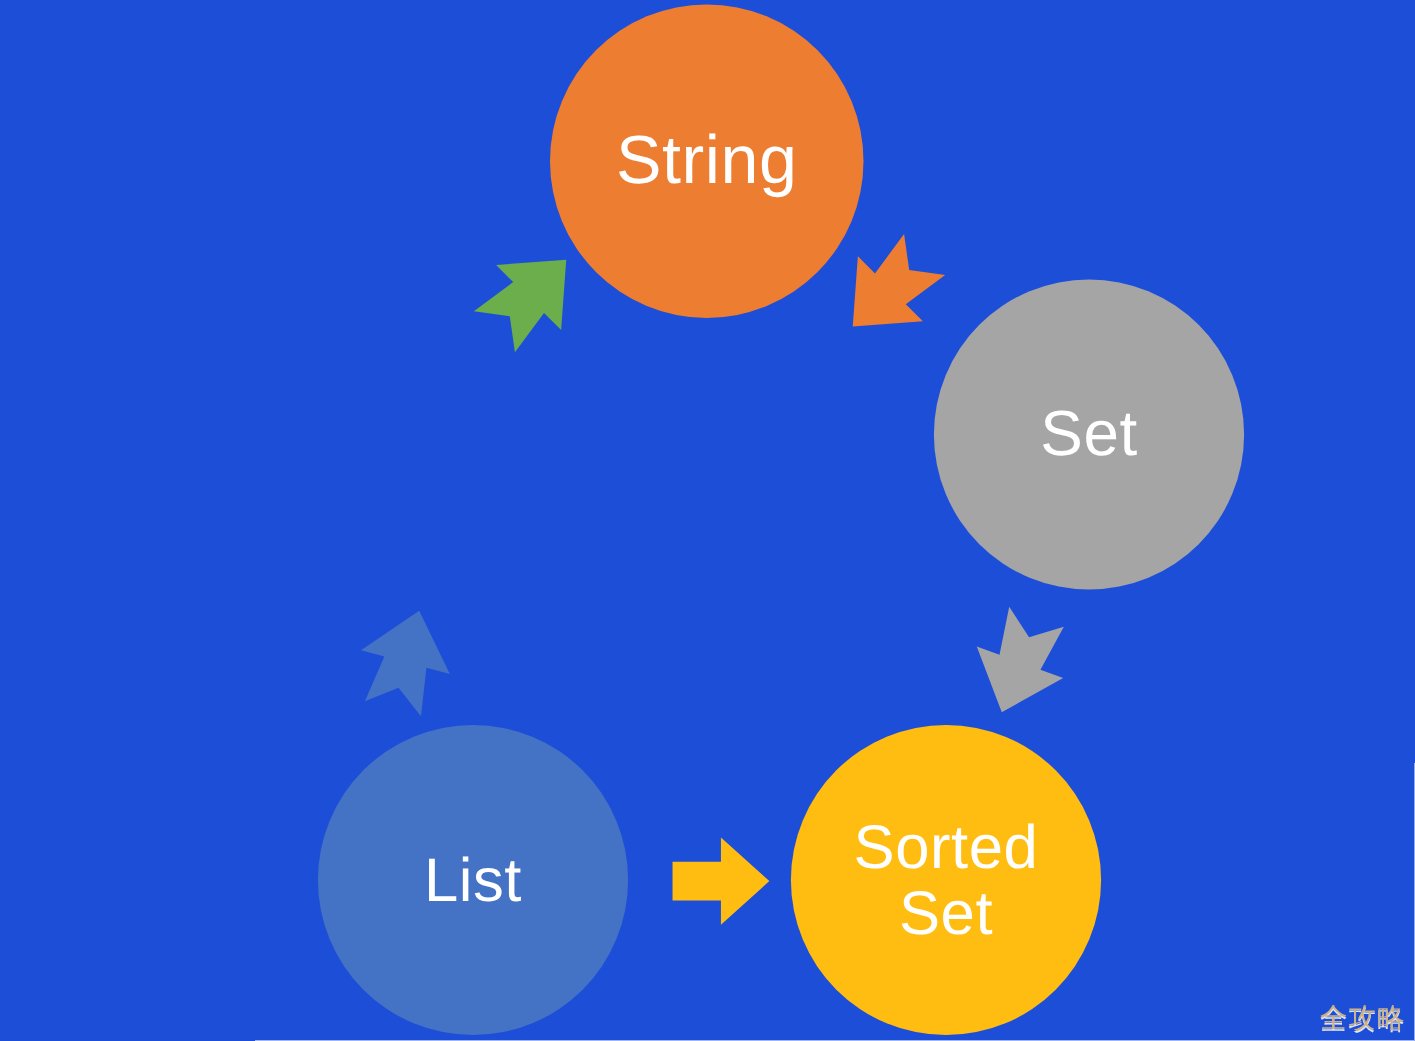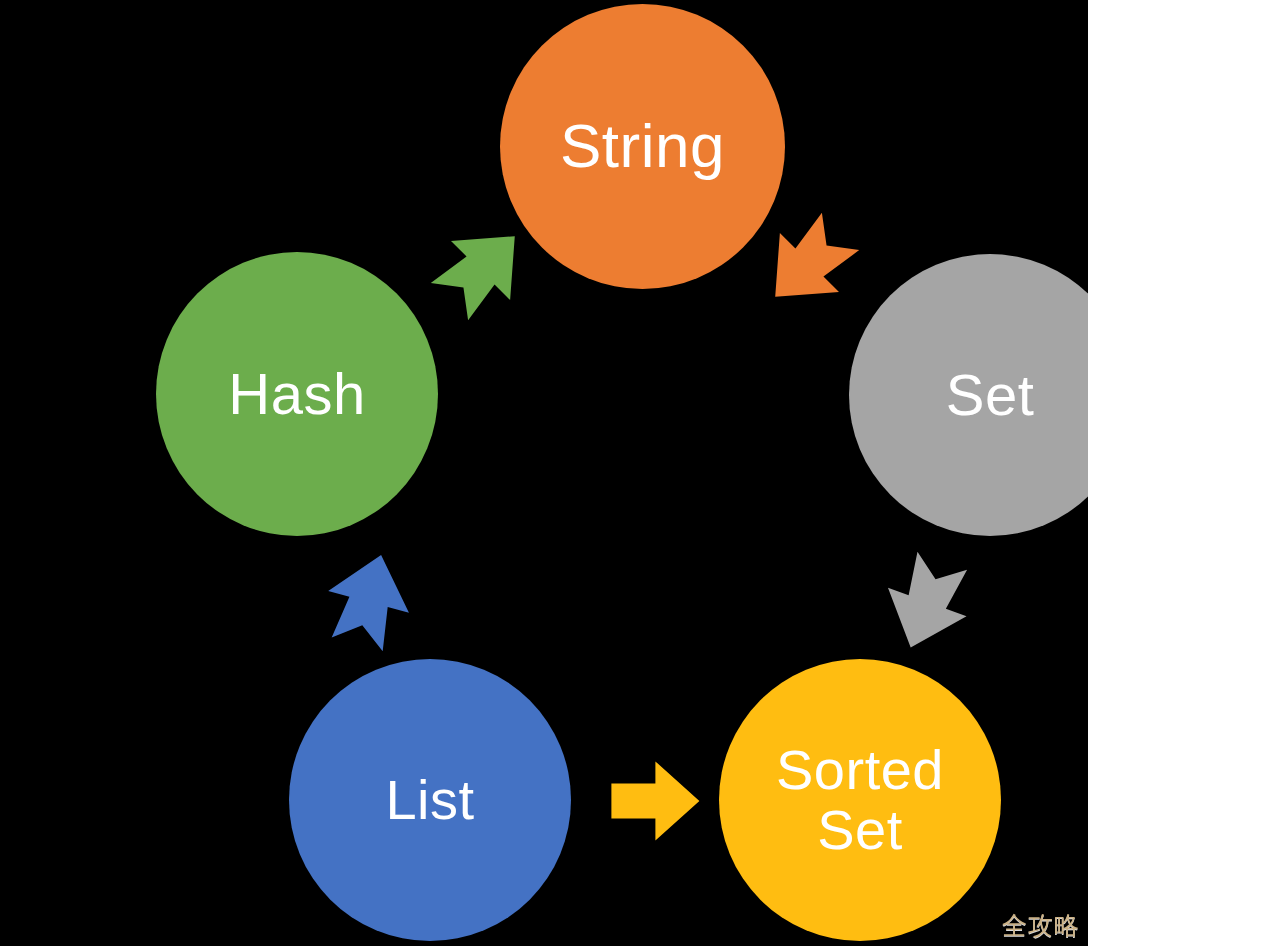--- a/index.html
+++ b/index.html
@@ -5,23 +5,23 @@
   html, body {
     margin: 0;
     padding: 0;
     background: #ffffff;
   }
   body {
     font-family: "Liberation Sans", sans-serif;
   }
   #stage {
     position: relative;
-    width: 1088px;
+    width: 1286px;
     height: 946px;
-    background: #000000;
+    background: #1d4ed8;
     overflow: hidden;
   }
   .node {
     position: absolute;
     border-radius: 50%;
     display: flex;
     align-items: center;
     justify-content: center;
     text-align: center;
     color: #ffffff;
@@ -111,23 +111,20 @@
 
   <div class="node" id="node-sortedset">
     <span class="node-label">Sorted
 Set</span>
   </div>
 
   <div class="node" id="node-list">
     <span class="node-label">List</span>
   </div>
 
-  <div class="node" id="node-hash">
-    <span class="node-label">Hash</span>
-  </div>
 
   <div class="arrow" id="arrow-string-to-set">
     <svg width="110" height="110" viewBox="0 0 100 100">
       <g transform="rotate(45 50 50)">
         <path d="M50 96 L12 52 L32 52 L26 12 L50 30 L74 12 L68 52 L88 52 Z" fill="#ED7D31"></path>
       </g>
     </svg>
   </div>
 
   <div class="arrow" id="arrow-set-to-sortedset">

